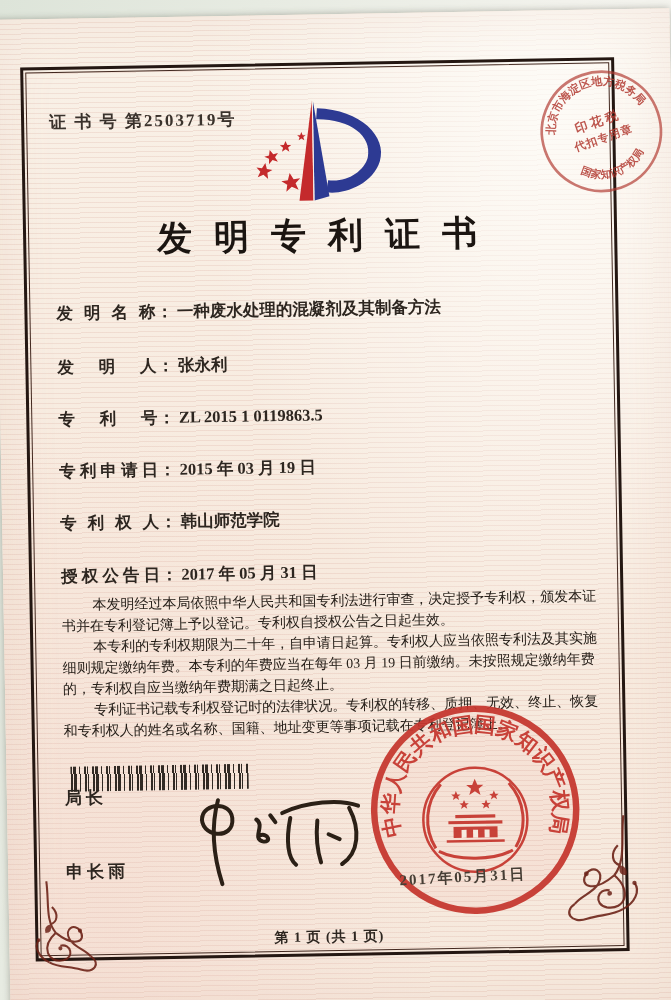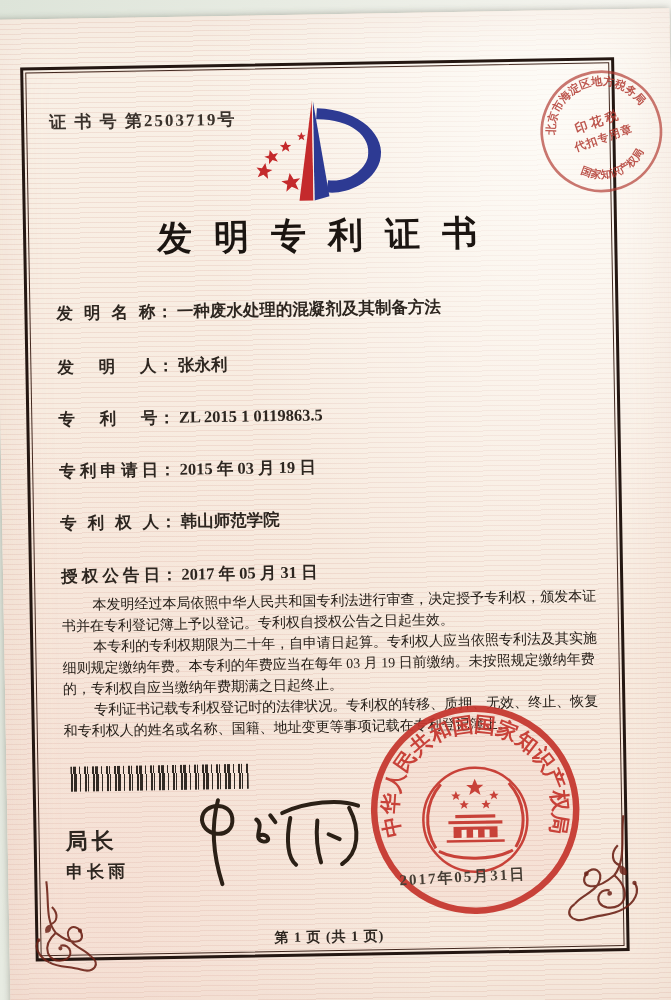--- a/index.html
+++ b/index.html
@@ -32,21 +32,21 @@
   .paras{position:absolute;left:58px;top:576px;width:548px;font-size:14px;
     line-height:21px;color:#27201a;font-weight:500;}
   .paras p{margin:0;text-indent:2.2em;}
   .barcode{position:absolute;left:64px;top:748px;width:178px;height:25px;opacity:.88;
     background:repeating-linear-gradient(90deg,
       #17110c 0 2px, transparent 2px 3px,
       #17110c 3px 6px, transparent 6px 9px,
       #17110c 9px 10px, transparent 10px 14px,
       #17110c 14px 16px, transparent 16px 17px,
       #17110c 17px 18px, transparent 18px 22px);}
-  .director-label{position:absolute;left:58px;top:808px;font-size:22px;letter-spacing:4px;color:#2d2620;font-weight:600;}
+  .director-label{position:absolute;left:58px;top:768px;font-size:17px;letter-spacing:4px;color:#2d2620;font-weight:600;}
   .director-name{position:absolute;left:58px;top:842px;font-size:17px;letter-spacing:4px;color:#2d2620;font-weight:600;}
   .signature{position:absolute;left:183px;top:776px;}
   .office-seal{position:absolute;left:358px;top:688px;opacity:.92;}
   .seal-date{position:absolute;left:391px;top:856px;font-size:15px;font-weight:700;
     color:#463e35;letter-spacing:2px;transform:rotate(-2deg);z-index:5;}
   .tax-seal{position:absolute;left:538px;top:54px;opacity:.85;}
   .footer{position:absolute;left:26px;top:914px;width:588px;text-align:center;
     font-size:14px;color:#2d2620;font-weight:600;letter-spacing:1px;}
   .flourish{position:absolute;}
   .fl-right{left:552px;top:806px;}

